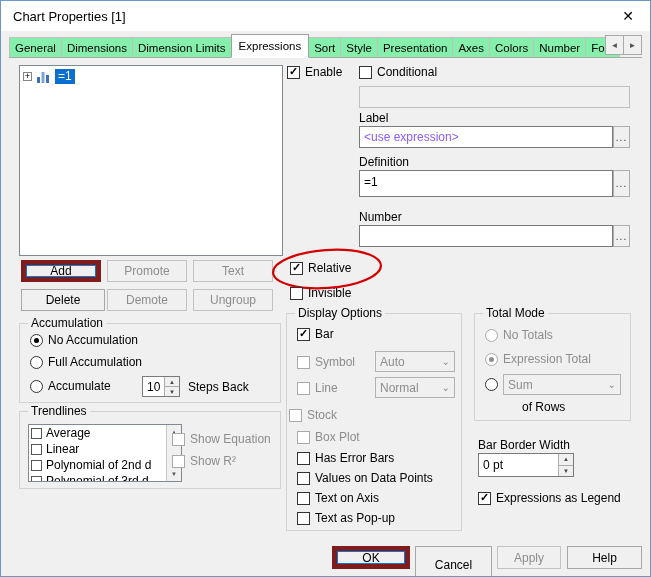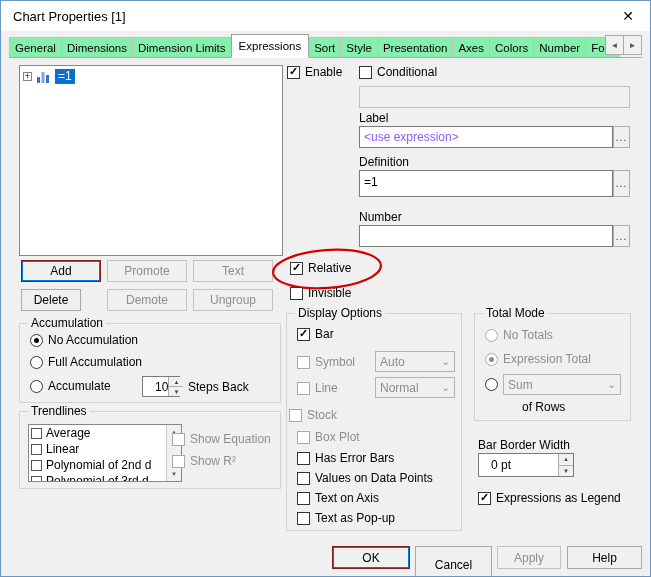--- a/index.html
+++ b/index.html
@@ -22,21 +22,21 @@
 
   
   .listbox { position:absolute; background:#fff; border:1px solid #82888f; overflow:hidden; }
   .field { position:absolute; background:#fff; border:1px solid #7a7a7a; height:22px; display:flex; align-items:center; padding:0 4px; overflow:hidden; white-space:nowrap; }
   .field.disabled { background:#f0f0f0; border-color:#bfbfbf; }
   .placeholder { color:#8b5cf6; }
   .minibtn { position:absolute; width:17px; background:#f0f0f0; border:1px solid #adadad; display:flex; align-items:center; justify-content:center; font-size:10px; color:#333; letter-spacing:1px; }
 
   
   .btn { position:absolute; height:22px; background:#f0f0f0; border:1px solid #a7a7a7; display:flex; align-items:center; justify-content:center; font-size:12px; }
-  .btn.focus { border:1px solid #7f1d1d; box-shadow: inset 0 0 0 1px #0078d7; }
+  .btn.focus { border:5px solid #7f1d1d; box-shadow: inset 0 0 0 1px #0078d7; }
   .btn.disabled { color:#8d8d8d; border-color:#c3c3c3; }
 
   
   .group { position:absolute; border:1px solid #d2d2d2; }
   .gtitle { position:absolute; top:-8px; left:8px; background:#f0f0f0; padding:0 3px; white-space:nowrap; }
 
   
   .cb, .radio { position:absolute; display:flex; align-items:center; gap:5px; white-space:nowrap; }
   .cb .box { width:13px; height:13px; background:#fff; border:1px solid #333; display:flex; align-items:center; justify-content:center; flex:none; }
   .cb .tick { font-size:11px; font-weight:700; line-height:1; margin-top:-1px; }
@@ -47,21 +47,21 @@
   .radio.disabled .dot { border-color:#a9a9a9; }
   .radio.disabled .lbl { color:#8d8d8d; }
   .radio.disabled.sel .dot::after { background:#8d8d8d; }
 
   
   .combo { position:absolute; height:21px; background:#f0f0f0; border:1px solid #b3b3b3; color:#8d8d8d; display:flex; align-items:center; padding:0 4px; }
   .combo .carrow { margin-left:auto; font-size:10px; color:#8d8d8d; line-height:0.5; }
 
   
   .spinbox { position:absolute; background:#fff; border:1px solid #7a7a7a; display:flex; align-items:stretch; }
-  .spinval { flex:1; display:flex; align-items:center; padding-left:12px; }
+  .spinval { flex:1; display:flex; align-items:center; padding-left:4px; }
   .spinbtns { width:15px; display:flex; flex-direction:column; border-left:1px solid #adadad; flex:none; }
   .sb { flex:1; font-size:6px; color:#444; background:#f0f0f0; display:flex; align-items:center; justify-content:center; }
   .sb + .sb { border-top:1px solid #adadad; }
 
   
   .expr-item { display:flex; align-items:center; gap:4px; padding:3px 3px; }
   .expand-box { width:9px; height:9px; border:1px solid #848484; background:#fff; font-size:9px; line-height:7px; text-align:center; flex:none; }
   .expr-label { background:#0a6fd0; color:#fff; padding:0 3px; line-height:15px; }
 
   
@@ -123,21 +123,21 @@
 
   <div class="btn focus" style="left:20px; top:259px; width:80px;">
       <span>Add</span>
     </div>
   <div class="btn disabled" style="left:106px; top:259px; width:80px;">
       <span>Promote</span>
     </div>
   <div class="btn disabled" style="left:192px; top:259px; width:80px;">
       <span>Text</span>
     </div>
-  <div class="btn" style="left:20px; top:288px; width:60px;">
+  <div class="btn" style="left:20px; top:288px; width:84px;">
       <span>Delete</span>
     </div>
   <div class="btn disabled" style="left:106px; top:288px; width:80px;">
       <span>Demote</span>
     </div>
   <div class="btn disabled" style="left:192px; top:288px; width:80px;">
       <span>Ungroup</span>
     </div>
 
   <div class="group" style="left:18px; top:322px; width:262px; height:80px;">

